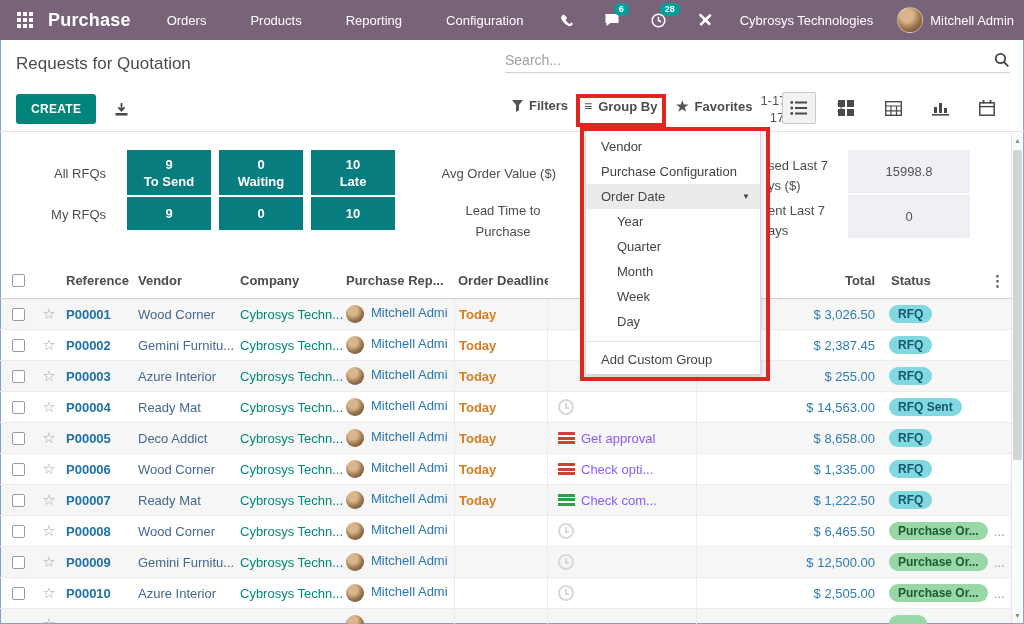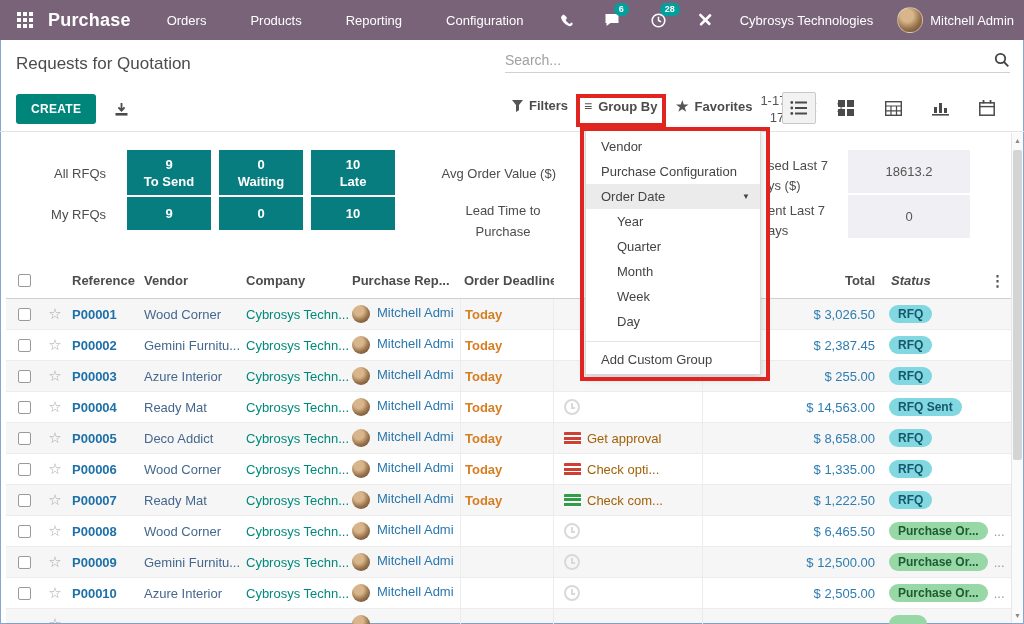--- a/index.html
+++ b/index.html
@@ -64,38 +64,38 @@
     position:absolute; left:585px; top:129px; width:176px; z-index:40;
     background:#fff; border:1px solid #d8d8d8; box-shadow:0 3px 8px rgba(0,0,0,.18); padding:4px 0 2px;
   }
   .dd-item { height:25px; line-height:25px; padding-left:15px; color:#444; cursor:pointer; position:relative; white-space:nowrap; }
   .dd-item.child { padding-left:31px; }
   .dd-item.active { background:#ebebeb; }
   .dd-item .caret { position:absolute; right:10px; top:0; font-size:8px; color:#444; }
   .dd-sep { border-top:1px solid #e4e4e4; margin:7px 0 5px; }
   .ann { position:absolute; border:4px solid #e02420; z-index:50; pointer-events:none; }
   
-  .table { position:absolute; left:0; top:263px; right:13px; bottom:0; overflow:hidden;padding-left:6px; }
+  .table { position:absolute; left:0; top:263px; right:13px; bottom:0; overflow:hidden; }
   .thead, .trow { display:grid; grid-template-columns:36px 26px 72px 102px 106px 112px 94px 148px 1fr 130px; align-items:center; }
   .thead { height:36px; font-weight:bold; color:#4c4c4c; border-bottom:1px solid #cfcfcf; position:relative; }
   .trow { height:31px; border-bottom:1px solid #ececec; cursor:pointer; }
   .trow:nth-child(odd) { background:rgba(0,0,0,.035); }
   .c { overflow:hidden; white-space:nowrap; padding:0 4px; }
   .c.sel { display:flex; justify-content:center; }
   .c.starc { text-align:center; padding:0; }
   .star { color:#a8a8a8; font-size:15px; cursor:pointer; }
   .cb { width:13px; height:13px; border:1px solid #9a9a9a; border-radius:2px; background:#fff; display:inline-block; cursor:pointer; }
   .c.ref { color:#1e70a8; font-weight:bold; }
   .c.vendor { color:#45678e; }
   .c.company { color:#00897b; }
   .c.rep { display:flex; align-items:flex-start; gap:7px; }
   .rep-name { color:#2a77ad; }
   .c.deadline { color:#d77e22; font-weight:bold; border-left:1px solid #ececec; border-right:1px solid #ececec; align-self:stretch; display:flex; align-items:center; }
   .c.activity { display:flex; align-items:center; gap:6px; padding-left:10px; align-self:stretch; }
-  .act-text { color:#a16207; }
+  .act-text { color:#8b5cf6; }
   .c.total { color:#2e7cb0; text-align:right; padding-right:6px; border-left:1px solid #ececec; align-self:stretch; display:flex; align-items:center; justify-content:flex-end; }
   .c.statusc { padding-left:8px; display:flex; align-items:center; gap:6px; }
   .pill { border-radius:10px; padding:2px 9px; font-size:12px; font-weight:bold; white-space:nowrap; }
   .pill.rfq { background:#81d8e0; color:#17576b; }
   .pill.po { background:#97d8a6; color:#1d5b31; }
   .trail { color:#999; }
   .act-clock { width:16px; height:16px; border:2px solid #d9d9d9; border-radius:50%; position:relative; display:inline-block; }
   .act-clock::before { content:''; position:absolute; left:5px; top:2px; width:2px; height:5px; background:#d9d9d9; }
   .act-clock::after  { content:''; position:absolute; left:5px; top:6px; width:4px; height:2px; background:#d9d9d9; }
   .act-bars { width:17px; height:13px; display:inline-block; border-radius:1px; }
@@ -281,38 +281,38 @@
   </div>
 
   <div class="dash-label" style="left:768px; top:158px;">
     <div>sed Last 7</div>
     <div style="margin-top:5px;">ys ($)</div>
   </div>
   <div class="dash-label" style="left:768px; top:203px;">
     <div>ent Last 7</div>
     <div style="margin-top:5px;">ays</div>
   </div>
-  <div class="metric-box" style="left:848px; top:150px;">18613.2</div>
+  <div class="metric-box" style="left:848px; top:150px;">15998.8</div>
   <div class="metric-box" style="left:848px; top:195px;">0</div>
 </div>
 
 <div class="table">
   <div class="thead">
     <div class="c sel">
         <span class="cb"></span>
       </div>
     <div class="c starc"></div>
     <div class="c">Reference</div>
     <div class="c">Vendor</div>
     <div class="c">Company</div>
     <div class="c">Purchase Rep...</div>
     <div class="c">Order Deadline</div>
     <div class="c"></div>
     <div class="c" style="text-align:right; padding-right:6px;">Total</div>
-    <div class="c" style="padding-left:10px;font-style:italic;">Status</div>
+    <div class="c" style="padding-left:10px;">Status</div>
     <span class="kebab">⋮</span>
   </div>
   <div>
       <div class="trow">
         <div class="c sel">
           <span class="cb"></span>
         </div>
         <div class="c starc"><span class="star">☆</span></div>
         <div class="c ref">P00001</div>
         <div class="c vendor">Wood Corner</div>

